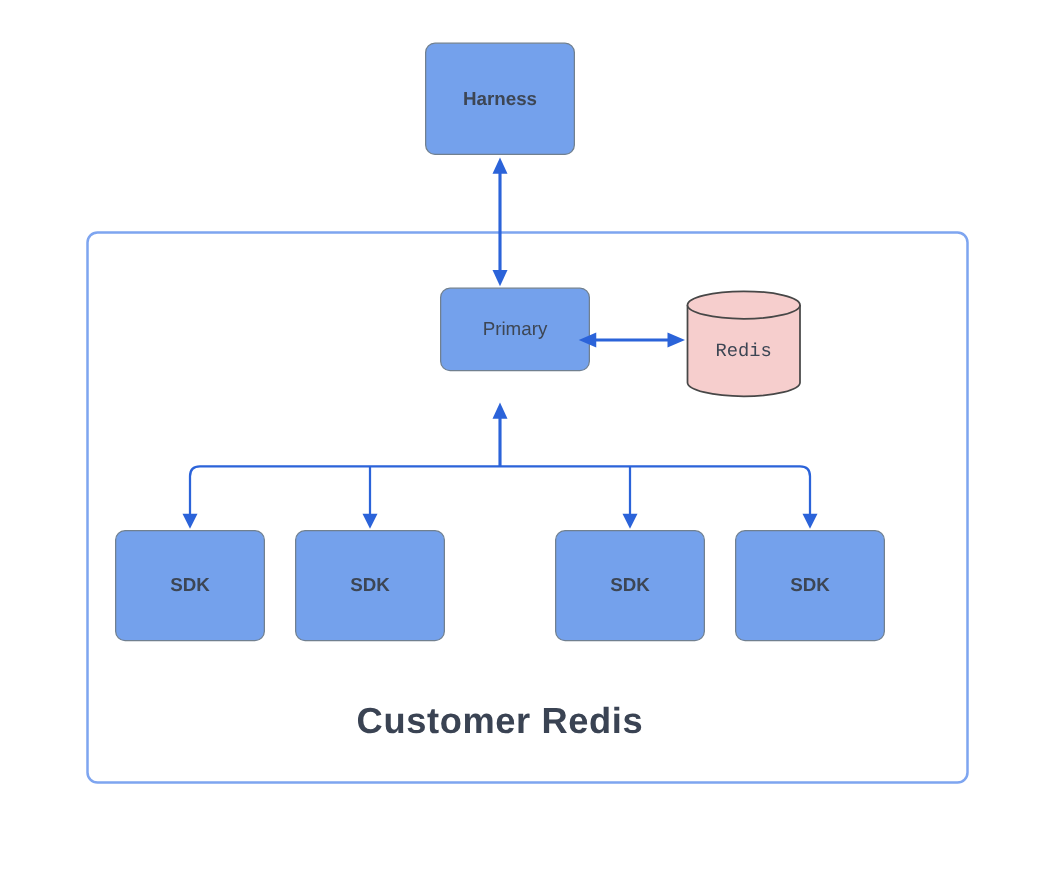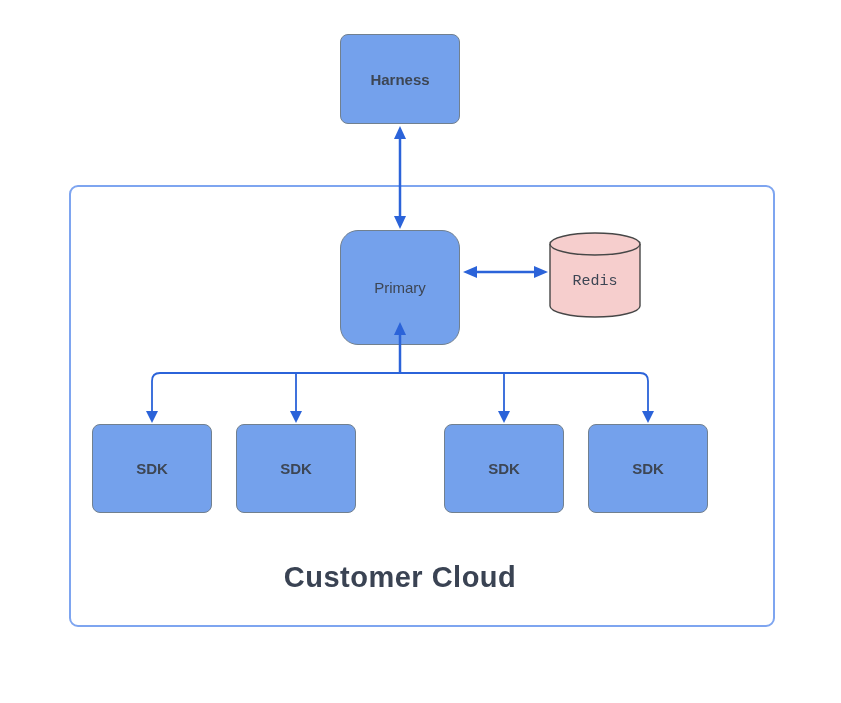--- a/index.html
+++ b/index.html
@@ -53,27 +53,27 @@
   .arrow-line{stroke:var(--arrow);stroke-width:2.5;fill:none;}
   .branch-line{stroke:var(--arrow);stroke-width:1.8;fill:none;}
   .arrow-head{fill:var(--arrow);stroke:none;}
 </style>
 </head>
 <body>
 
 <div class="canvas">
 
   <div class="group-container"></div>
-  <div class="group-title">Customer Cloud</div>
+  <div class="group-title">Customer Redis</div>
 
   <div class="node" style="left:340px;top:34px;width:120px;height:90px;">
     <span>Harness</span>
   </div>
 
-  <div class="node node--regular" style="left:340px;top:230px;width:120px;height:115px;border-radius:18px;">
+  <div class="node node--regular" style="left:352px;top:230px;width:120px;height:67px;">
     <span>Primary</span>
   </div>
 
   <svg class="cyl-svg" width="94" height="89" viewBox="0 0 94 89">
     <path d="M 2 13 V 75 A 45 11 0 0 0 92 75 V 13" fill="var(--cyl-fill)" stroke="var(--cyl-border)" stroke-width="1.4"></path>
     <ellipse cx="47" cy="13" rx="45" ry="11" fill="var(--cyl-fill)" stroke="var(--cyl-border)" stroke-width="1.4"></ellipse>
   </svg>
   <div class="cyl-label">Redis</div>
 
   <div class="node" style="left:92px;top:424px;width:120px;height:89px;">

